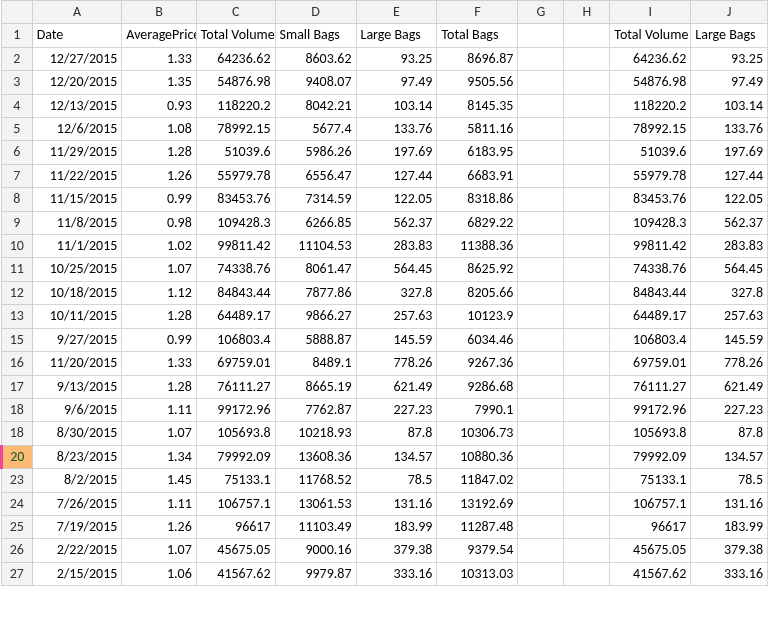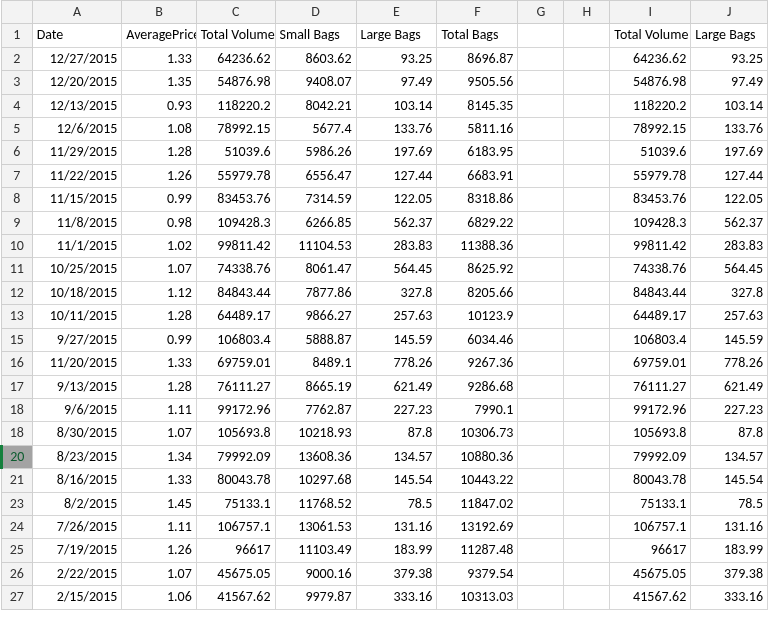--- a/index.html
+++ b/index.html
@@ -27,22 +27,22 @@
   }
   .col-head, .row-head {
     background: #f3f3f3;
     text-align: center;
     color: #333;
     font-size: 14px;
     border: 1px solid #cfcfcf;
   }
   .corner { background: #f3f3f3; border:1px solid #cfcfcf; }
   .row-head.sel {
-    background: #a3a3a3;
-    border-left: 3px solid #15803d;
+    background: #fdba74;
+    border-left: 3px solid #ec4899;
     color: #0d5c2f;
     font-weight: 500;
   }
   .num { text-align: right; }
   .w-rh { width: 28px; }
   .w-A { width: 82px; }
   .w-B { width: 68px; }
   .w-C { width: 72px; }
   .w-D { width: 74px; }
   .w-E { width: 74px; }
@@ -311,33 +311,20 @@
       <div class="cell num w-C">79992.09</div>
       <div class="cell num w-D">13608.36</div>
       <div class="cell num w-E">134.57</div>
       <div class="cell num w-F">10880.36</div>
       <div class="cell num w-G"></div>
       <div class="cell num w-H"></div>
       <div class="cell num w-I">79992.09</div>
       <div class="cell num w-J">134.57</div>
     </div>
     <div class="row">
-      <div class="cell row-head w-rh">21</div>
-      <div class="cell num w-A">8/16/2015</div>
-      <div class="cell num w-B">1.33</div>
-      <div class="cell num w-C">80043.78</div>
-      <div class="cell num w-D">10297.68</div>
-      <div class="cell num w-E">145.54</div>
-      <div class="cell num w-F">10443.22</div>
-      <div class="cell num w-G"></div>
-      <div class="cell num w-H"></div>
-      <div class="cell num w-I">80043.78</div>
-      <div class="cell num w-J">145.54</div>
-    </div>
-    <div class="row">
       <div class="cell row-head w-rh">23</div>
       <div class="cell num w-A">8/2/2015</div>
       <div class="cell num w-B">1.45</div>
       <div class="cell num w-C">75133.1</div>
       <div class="cell num w-D">11768.52</div>
       <div class="cell num w-E">78.5</div>
       <div class="cell num w-F">11847.02</div>
       <div class="cell num w-G"></div>
       <div class="cell num w-H"></div>
       <div class="cell num w-I">75133.1</div>

